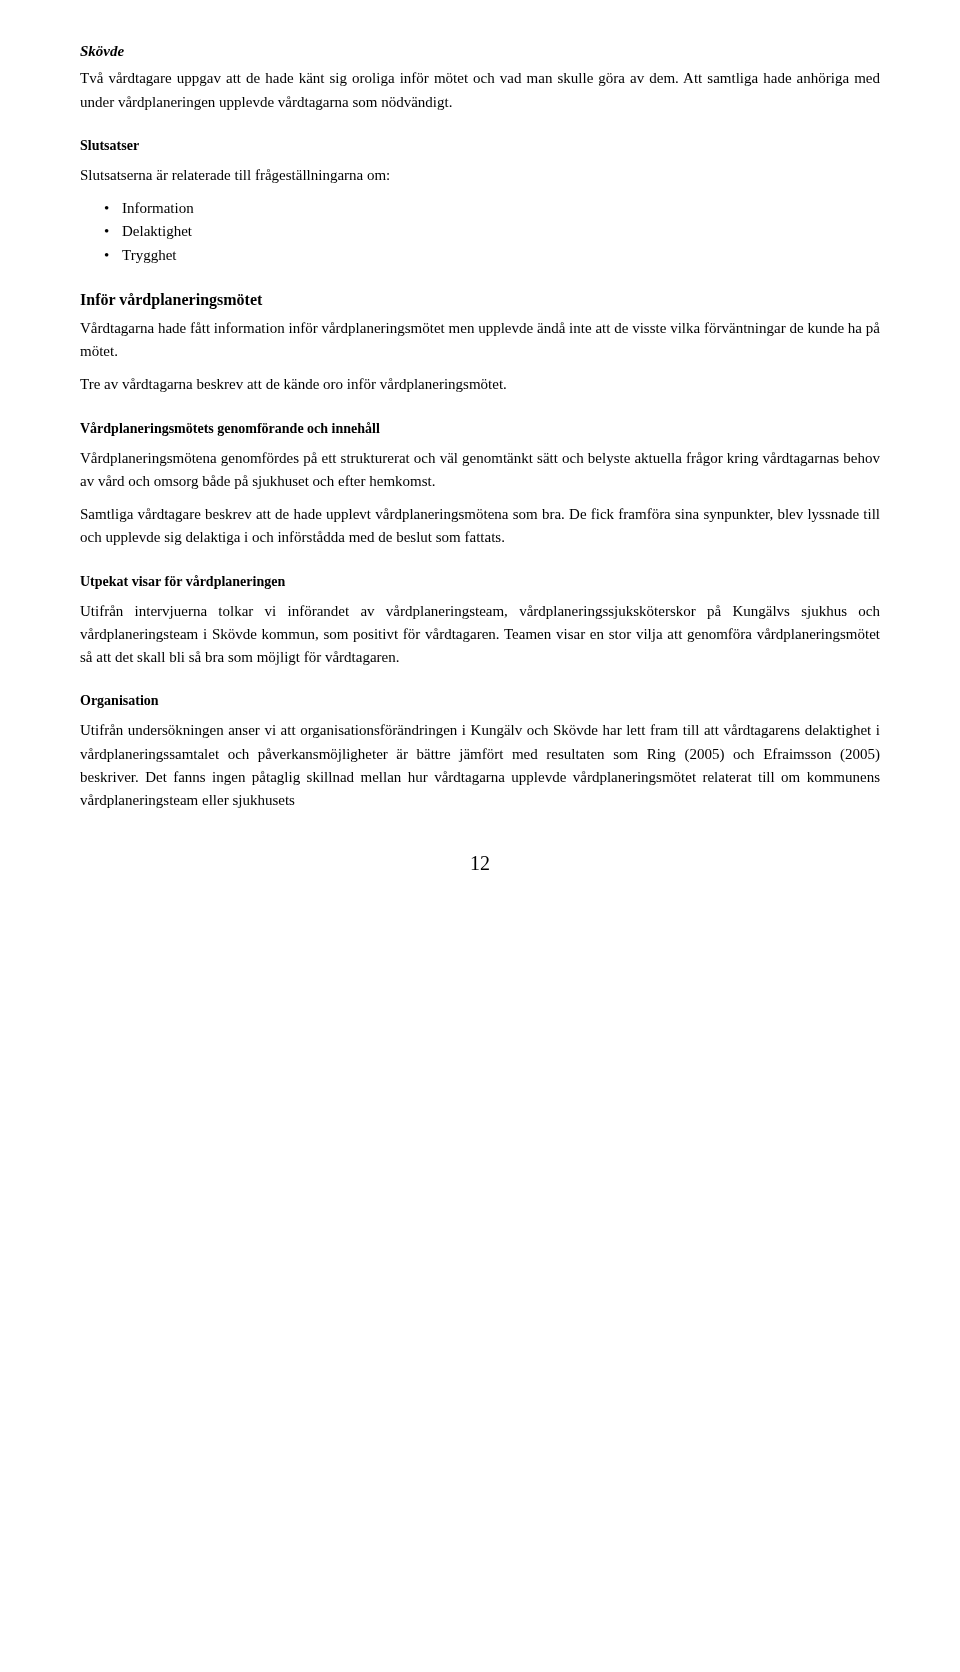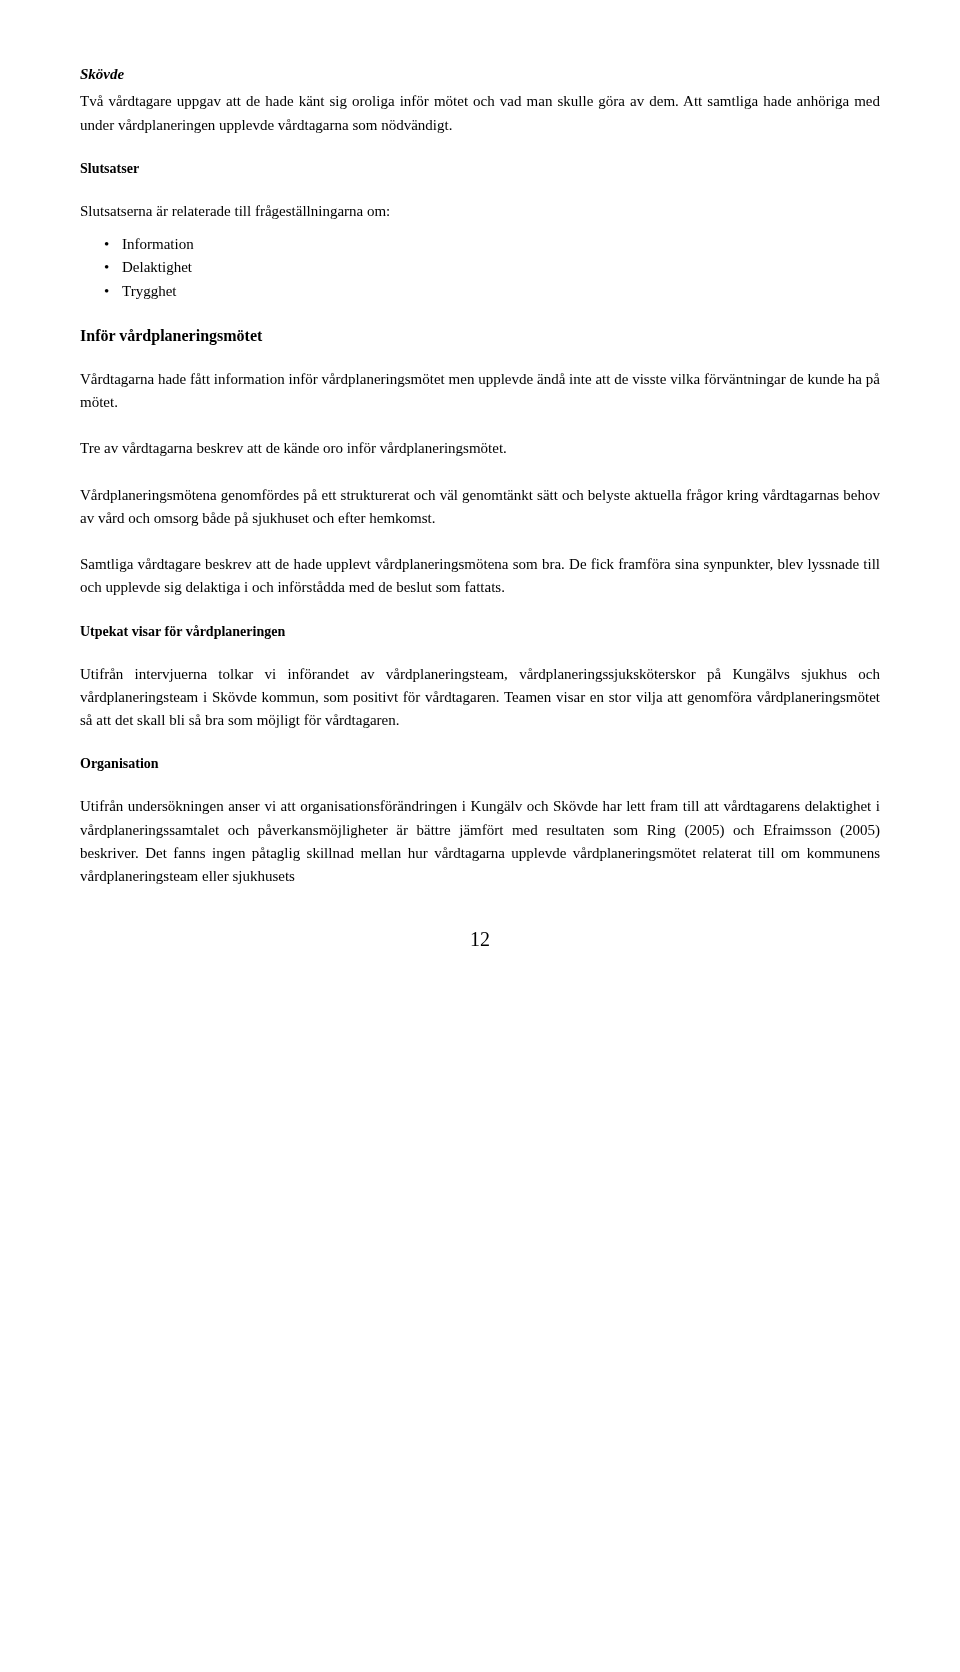--- a/index.html
+++ b/index.html
@@ -34,21 +34,20 @@
       font-size: 16px;
       font-weight: bold;
       margin-bottom: 8px;
       margin-top: 24px;
     }
     .paragraph {
       text-align: justify;
       line-height: 1.55;
       margin-bottom: 10px;
       font-size: 15px;
-      margin-top: 23px;
     }
     .bullet-list {
       margin: 6px 0 6px 24px;
       list-style: none;
     }
     .bullet-list li {
       position: relative;
       padding-left: 18px;
       line-height: 1.55;
       font-size: 15px;
@@ -91,20 +90,21 @@
     </ul>
   </div>
 
   <div class="section">
     <h2 class="subsection-heading">Inför vårdplaneringsmötet</h2>
     <p class="paragraph">Vårdtagarna hade fått information inför vårdplaneringsmötet men upplevde ändå inte att de visste vilka förväntningar de kunde ha på mötet.</p>
     <p class="paragraph">Tre av vårdtagarna beskrev att de kände oro inför vårdplaneringsmötet.</p>
   </div>
 
   <div class="section">
+    <h2 class="section-heading">Vårdplaneringsmötets genomförande och innehåll</h2>
     <p class="paragraph">Vårdplaneringsmötena genomfördes på ett strukturerat och väl genomtänkt sätt och belyste aktuella frågor kring vårdtagarnas behov av vård och omsorg både på sjukhuset och efter hemkomst.</p>
     <p class="paragraph">Samtliga vårdtagare beskrev att de hade upplevt vårdplaneringsmötena som bra. De fick framföra sina synpunkter, blev lyssnade till och upplevde sig delaktiga i och införstådda med de beslut som fattats.</p>
   </div>
 
   <div class="section">
     <h2 class="section-heading">Utpekat visar för vårdplaneringen</h2>
     <p class="paragraph">Utifrån intervjuerna tolkar vi införandet av vårdplaneringsteam, vårdplaneringssjuksköterskor på Kungälvs sjukhus och vårdplaneringsteam i Skövde kommun, som positivt för vårdtagaren. Teamen visar en stor vilja att genomföra vårdplaneringsmötet så att det skall bli så bra som möjligt för vårdtagaren.</p>
   </div>
 
   <div class="section">

